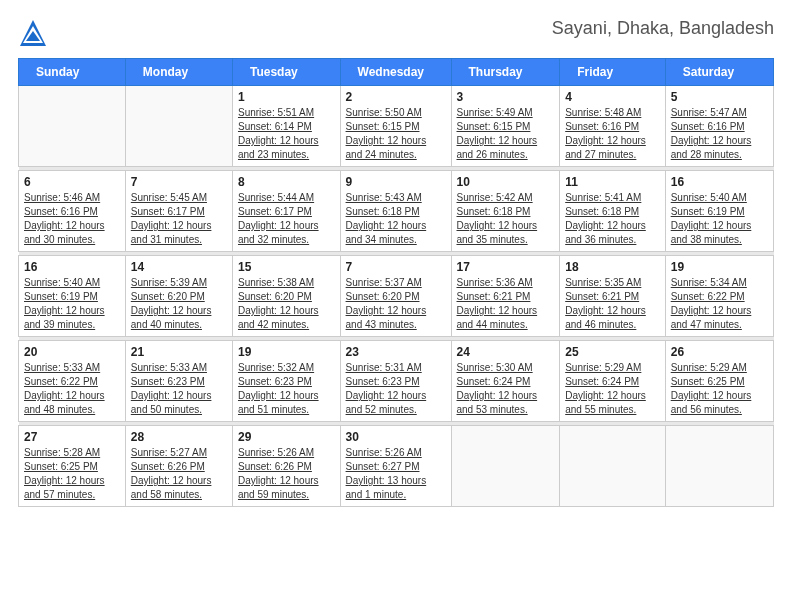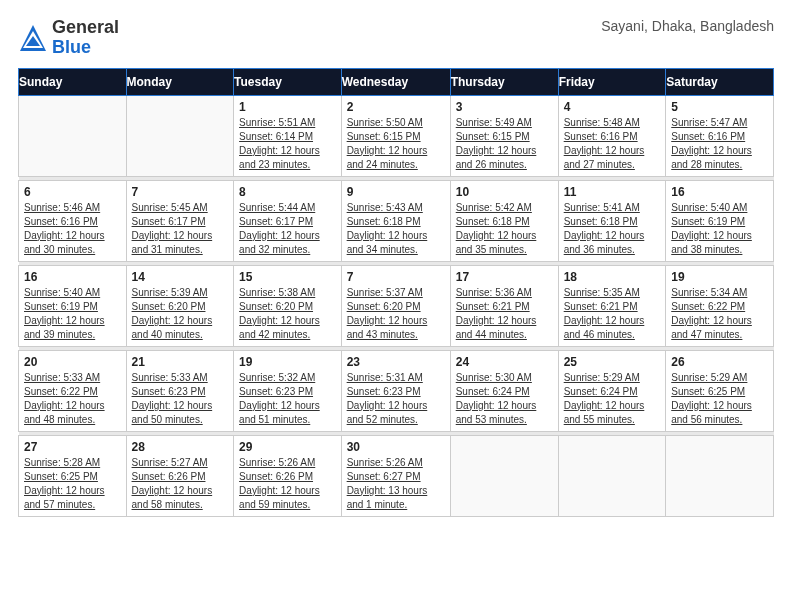--- a/index.html
+++ b/index.html
@@ -47,32 +47,32 @@
     }
     .title-block {
       text-align: right;
     }
     .main-title {
       font-size: 32px;
       font-weight: bold;
       color: #222;
     }
     .subtitle {
-      font-size: 14px;
+      font-size: 18px;
       color: #555;
     }
     .calendar {
       width: 100%;
       border-collapse: collapse;
       font-size: 10.5px;
     }
     .calendar th {
-      background: #0f172a;
+      background: #3b82f6;
       color: #fff;
-      padding: 6px 0;
+      padding: 6px 17px;
       text-align: left;
       font-size: 12px;
       font-weight: bold;
       border: 1px solid #2a79d4;
     }
     .calendar td {
       border: 1px solid #ccc;
       vertical-align: top;
       padding: 4px 5px;
       width: 113px;
@@ -106,24 +106,20 @@
 <body>
 
 <div class="page">
   <div class="header">
     <div class="logo">
       <svg class="logo-icon" viewBox="0 0 30 30">
         <polygon points="15,2 28,28 2,28" fill="#1a6bcc"></polygon>
         <polygon points="15,8 25,25 5,25" fill="#fff"></polygon>
         <polygon points="15,13 22,23 8,23" fill="#1a6bcc"></polygon>
       </svg>
-      <div class="logo-text">
-        <span class="logo-general">General</span>
-        <span class="logo-blue">Blue</span>
-      </div>
     </div>
     <div class="title-block">
       <div class="subtitle">Sayani, Dhaka, Bangladesh</div>
     </div>
   </div>
 
   <table class="calendar">
     <thead>
       <tr>
         <th>Sunday</th>

